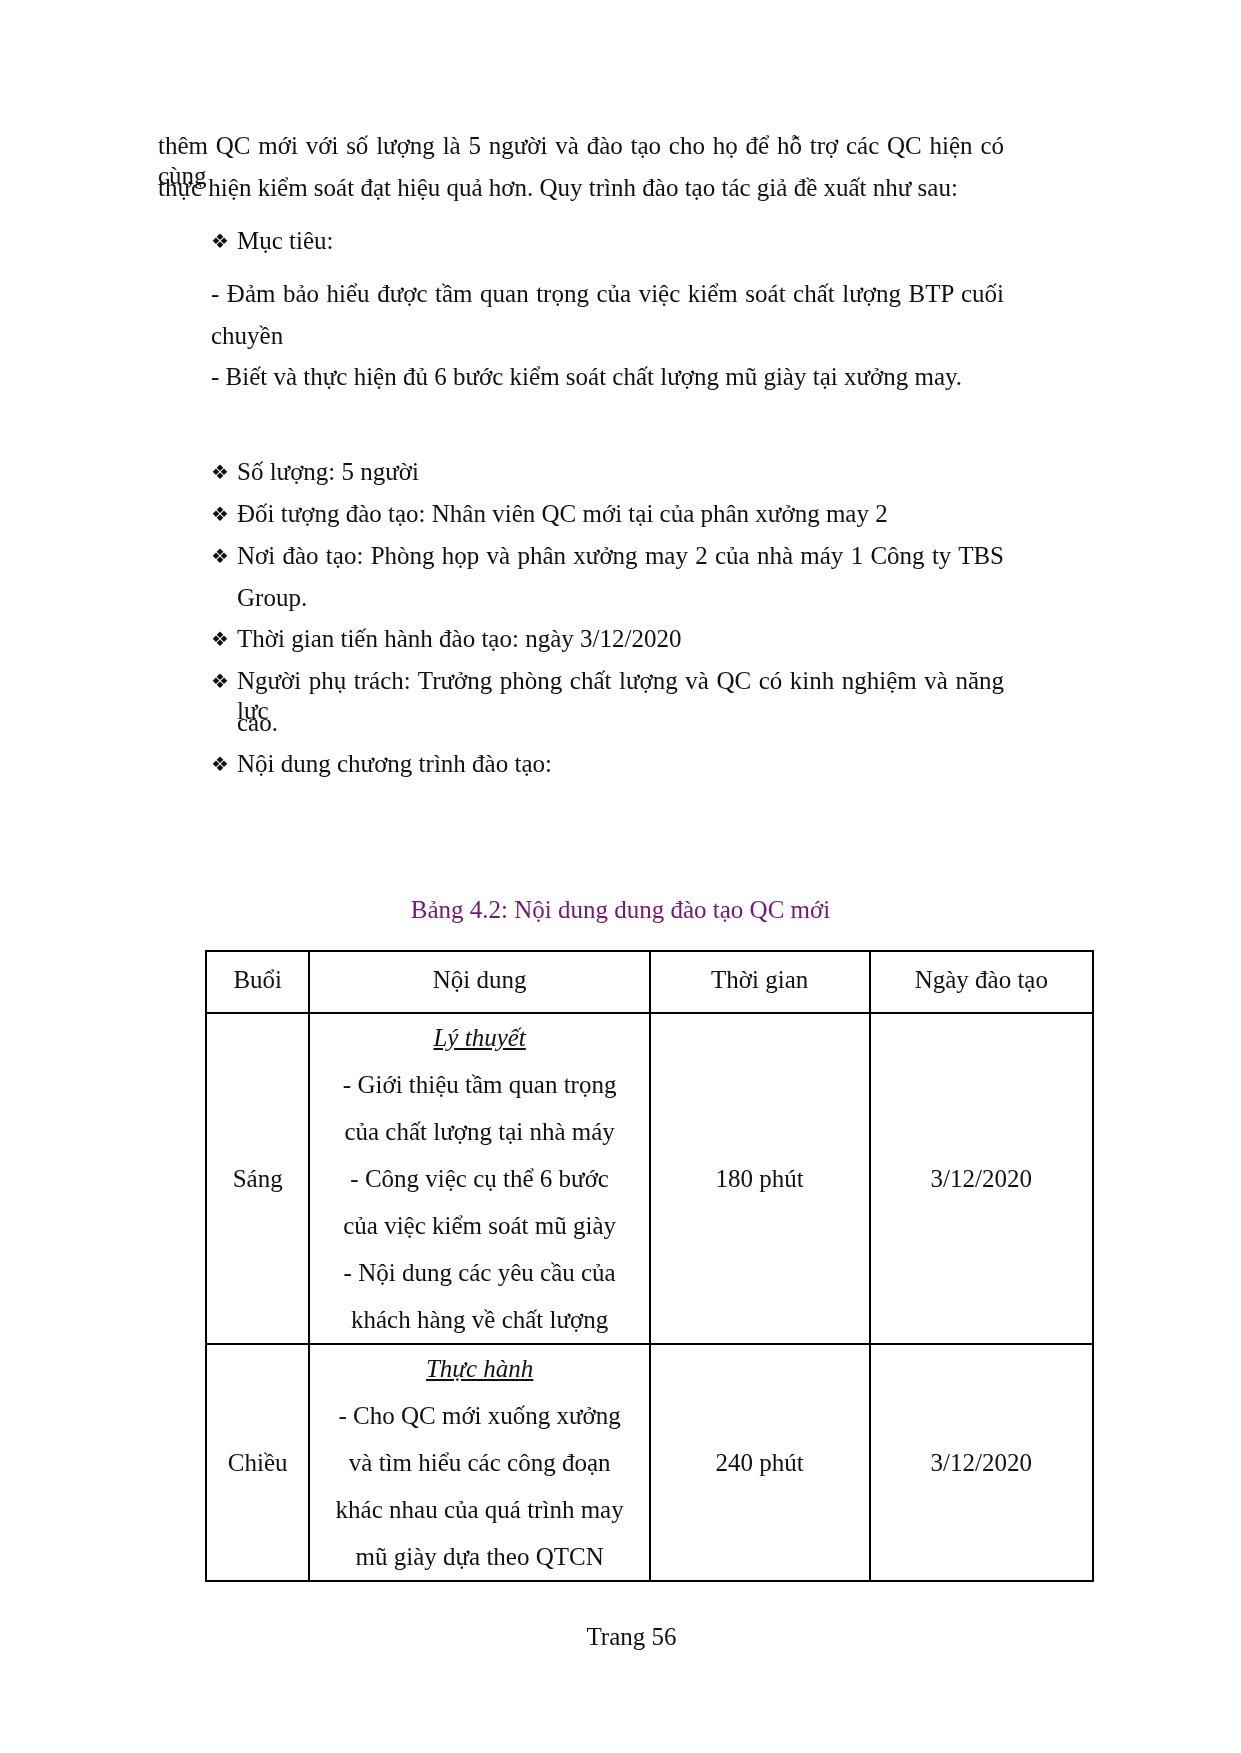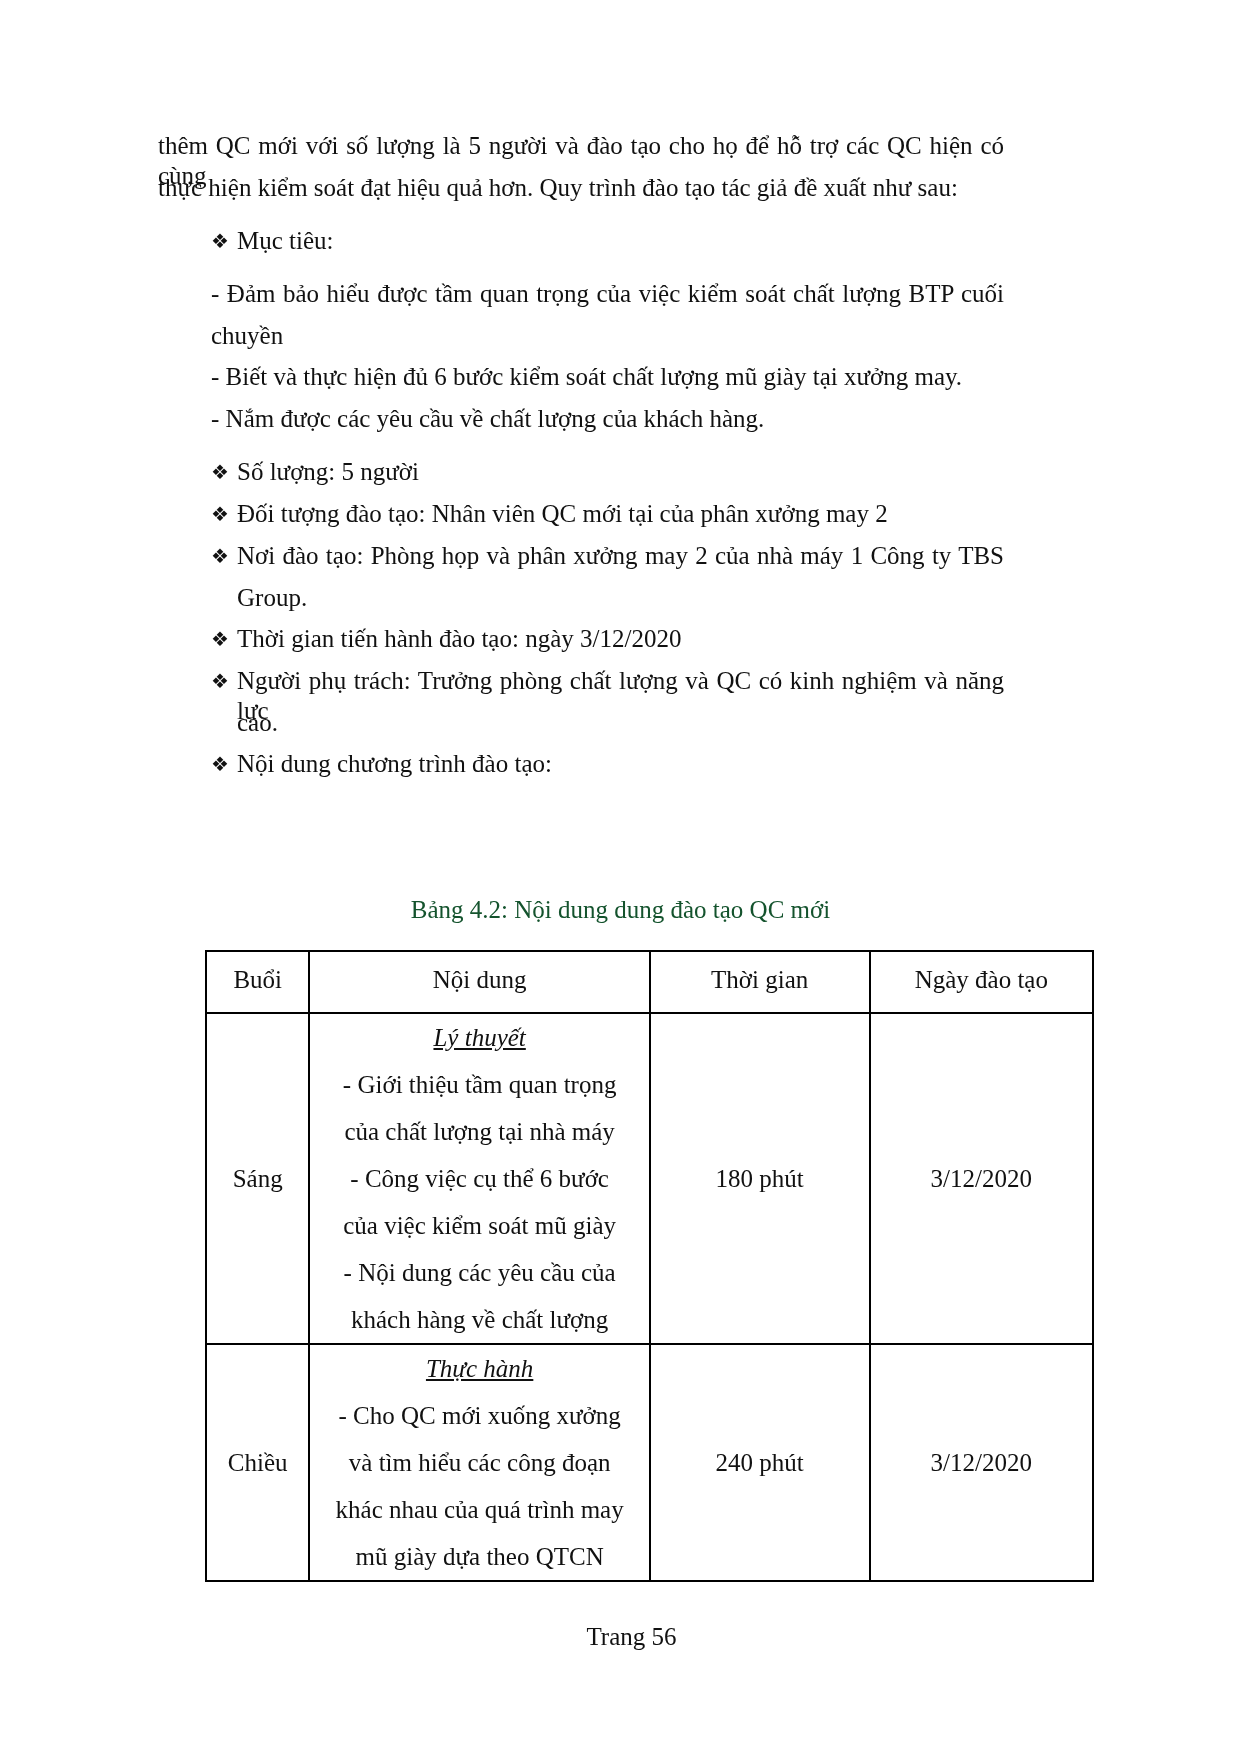--- a/index.html
+++ b/index.html
@@ -101,21 +101,20 @@
   <div class="line justify-line" style="left:158px; top:131px; width:846px;">thêm QC mới với số lượng là 5 người  và đào tạo cho họ để hỗ trợ các QC hiện có cùng</div>
   <div class="line" style="left:158px; top:173px;">thực hiện kiểm soát đạt hiệu quả hơn. Quy trình đào tạo tác giả đề xuất như sau:</div>
 
   <div class="line" style="left:211px; top:226px;">
     <span class="bullet-glyph">❖</span><span>Mục tiêu:</span>
   </div>
 
   <div class="line justify-line" style="left:211px; top:279px; width:793px;font-family:Liberation Serif, serif;">- Đảm bảo hiểu được tầm quan trọng của việc kiểm soát chất lượng BTP cuối</div>
   <div class="line" style="left:211px; top:321px;">chuyền</div>
   <div class="line" style="left:211px; top:362px;">- Biết và thực hiện đủ 6 bước kiểm soát chất lượng mũ giày tại xưởng may.</div>
-  <div class="line" style="left:211px; top:404px;">- Nắm được các yêu cầu về chất lượng của khách hàng.</div>
 
   <div class="line" style="left:211px; top:457px;">
     <span class="bullet-glyph">❖</span><span>Số lượng: 5 người</span>
   </div>
   <div class="line" style="left:211px; top:499px;">
     <span class="bullet-glyph">❖</span><span>Đối tượng đào tạo: Nhân viên QC mới tại của phân xưởng may 2</span>
   </div>
   <div class="line" style="left:211px; top:541px; width:793px; white-space:normal;">
     <div style="display:flex;">
       <span class="bullet-glyph">❖</span>
@@ -130,21 +129,21 @@
     <div style="display:flex;">
       <span class="bullet-glyph">❖</span>
       <span class="justify-line" style="flex:1; display:block;">Người phụ trách: Trưởng phòng chất lượng và QC có kinh nghiệm và năng lực</span>
     </div>
   </div>
   <div class="line" style="left:237px; top:708px;">cao.</div>
   <div class="line" style="left:211px; top:749px;">
     <span class="bullet-glyph">❖</span><span>Nội dung chương trình đào tạo:</span>
   </div>
 
-  <div class="caption" style="color: #14532d;">Bảng 4.2: Nội dung dung đào tạo QC mới</div>
+  <div class="caption" style="color: #701a75;">Bảng 4.2: Nội dung dung đào tạo QC mới</div>
 
   <table class="training">
     <thead>
       <tr>
         <th class="c1">Buổi</th>
         <th class="c2">Nội dung</th>
         <th class="c3">Thời gian</th>
         <th class="c4">Ngày đào tạo</th>
       </tr>
     </thead>

